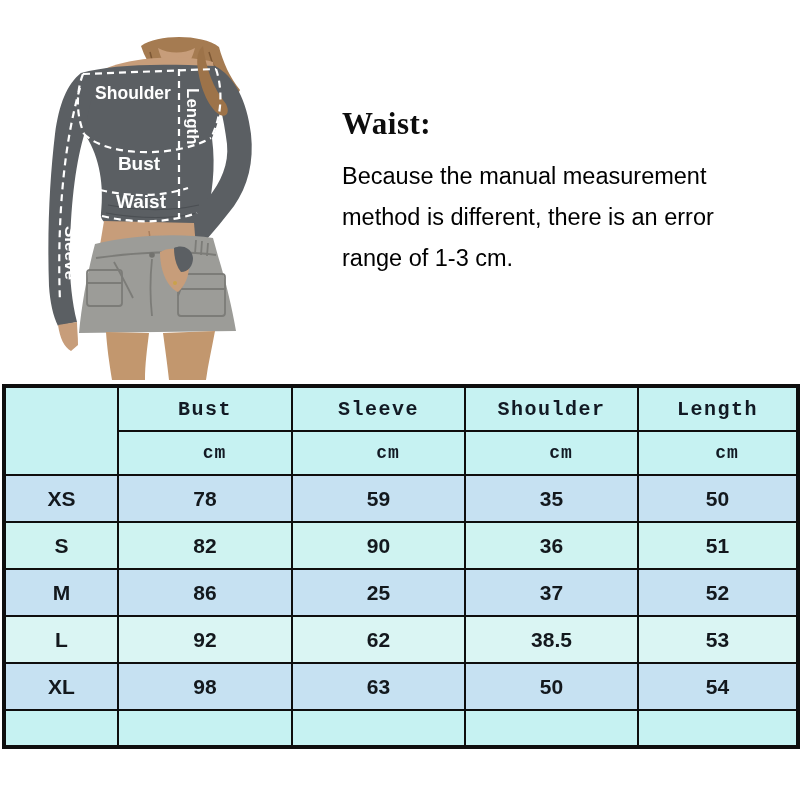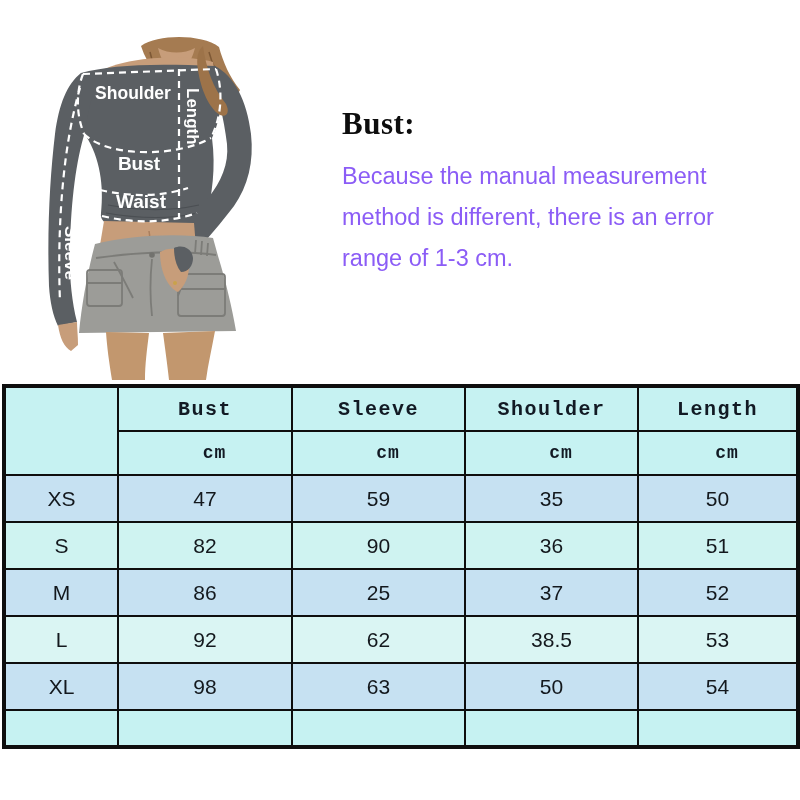--- a/index.html
+++ b/index.html
@@ -6,32 +6,32 @@
   .page{position:relative;width:800px;height:776px;background:#ffffff;overflow:hidden;
         font-family:"Liberation Sans",sans-serif;}
 
   
   .photo{position:absolute;left:0;top:0;width:340px;height:380px;}
 
   
   .note{position:absolute;left:342px;top:106px;width:428px;}
   .note-title{font-family:"Liberation Serif",serif;font-weight:700;font-size:31px;
               color:#0d0d0d;letter-spacing:0.5px;}
-  .note-body{margin-top:14px;font-size:23.5px;line-height:41px;color:#8b5cf6;}
+  .note-body{margin-top:14px;font-size:23.5px;line-height:41px;color:#000000;}
 
   
   table.size-table{position:absolute;left:2px;top:384px;width:794px;
        border-collapse:collapse;table-layout:fixed;border:4px solid #0e0e0e;
        text-align:center;}
   table.size-table td{border:2px solid #0e0e0e;overflow:hidden;}
   tr.r-hdr td,tr.r-unit td{background:#c6f2f2;
        font-family:"Liberation Mono",monospace;font-weight:600;color:#121a24;}
   tr.r-hdr td{height:40px;font-size:20px;letter-spacing:1.5px;}
   tr.r-unit td{height:40px;font-size:18px;letter-spacing:1px;padding-left:20px;}
-  tr.r-data td{height:43px;font-size:21px;font-weight:400;color:#13181d;}
+  tr.r-data td{height:43px;font-size:21px;font-weight:700;color:#13181d;}
   tr.row-blue td{background:#c6e1f2;}
   tr.row-cyan td{background:#cff3f1;}
   tr.row-cyan-light td{background:#daf5f3;}
   tr.r-empty td{height:32px;background:#c6f2f2;}
   td.c-corner{background:#c6f2f2;}
 </style>
 </head>
 <body>
 
 <div class="page">
@@ -99,21 +99,21 @@
         <text x="133" y="99" text-anchor="middle" font-size="17.5">Shoulder</text>
         <text x="187" y="88" font-size="17" transform="rotate(90 187 88)">Length</text>
         <text x="139" y="170" text-anchor="middle" font-size="19">Bust</text>
         <text x="141" y="208" text-anchor="middle" font-size="19">Waist</text>
         <text x="65" y="226" font-size="17" transform="rotate(90 65 226)">Sleeve</text>
       </g>
     </svg>
   </div>
 
   <div class="note">
-    <div class="note-title">Bust:</div>
+    <div class="note-title">Waist:</div>
     <div class="note-body">Because the manual measurement method is different, there is an error range of 1-3 cm.</div>
   </div>
 
   <table class="size-table">
     <colgroup>
       <col style="width:114px">
         <col style="width:174px">
         <col style="width:173px">
       <col style="width:173px">
         <col style="width:160px">
@@ -127,21 +127,21 @@
         <td>Length</td>
       </tr>
       <tr class="r-unit">
         <td>cm</td>
         <td>cm</td>
         <td>cm</td>
         <td>cm</td>
       </tr>
       <tr class="r-data row-blue">
         <td>XS</td>
-        <td>47</td>
+        <td>78</td>
         <td>59</td>
         <td>35</td>
         <td>50</td>
       </tr>
       <tr class="r-data row-cyan">
         <td>S</td>
         <td>82</td>
         <td>90</td>
         <td>36</td>
         <td>51</td>

